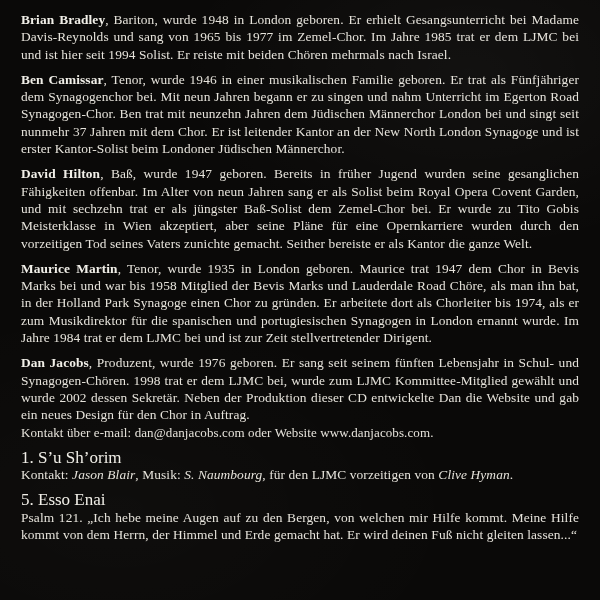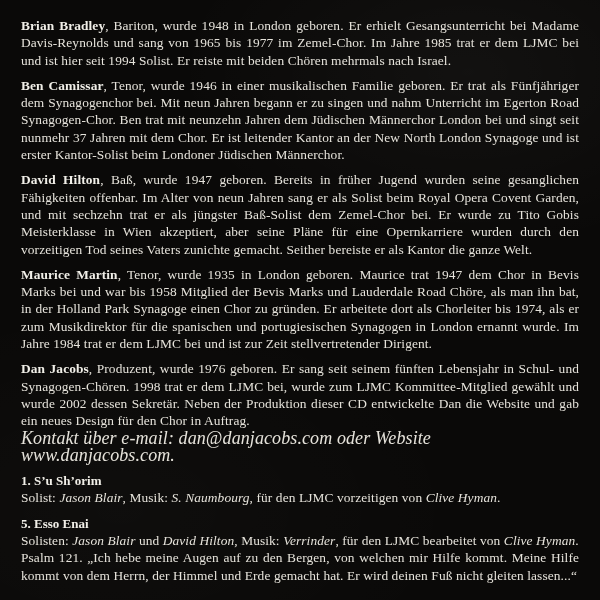--- a/index.html
+++ b/index.html
@@ -11,50 +11,49 @@
   }
   body {
     background: #0a0908;
     font-family: "Liberation Serif", serif;
   }
   .page {
     position: relative;
     width: 600px;
     height: 600px;
     box-sizing: border-box;
-    padding: 17px 21px 10px 21px;
+    padding: 11px 21px 10px 21px;
     color: #e6e3db;
     background:
       radial-gradient(ellipse 420px 260px at 78% 12%, rgba(255,255,255,0.035), rgba(255,255,255,0) 70%),
       radial-gradient(ellipse 500px 300px at 20% 85%, rgba(255,255,255,0.02), rgba(255,255,255,0) 70%),
       #0a0908;
   }
   .para {
     font-size: 13.4px;
     line-height: 17.3px;
     text-align: justify;
     margin: 0 0 8px 0;
     letter-spacing: 0.1px;
   }
   .para:last-child { margin-bottom: 0; }
   .name {
     font-weight: bold;
     color: #f1efe8;
   }
   .contact {
-    font-size: 18px;
+    font-size: 13px;
     line-height: 17.3px;
     margin: 0 0 8px 0;
     letter-spacing: 0.1px;
-    font-style: italic;
   }
   .track { margin: 0 0 8px 0; }
   .track-title {
-    font-weight: bold;
-    font-size: 13px;
+    font-weight: normal;
+    font-size: 17px;
     line-height: 17.3px;
     color: #f1efe8;
   }
   .track-credits {
     font-size: 13.4px;
     line-height: 17.3px;
     letter-spacing: 0.1px;
   }
   .track-psalm {
     font-size: 13.4px;
@@ -76,22 +75,21 @@
   <p class="para"><span class="name">David Hilton</span><span>, Baß, wurde 1947 geboren. Bereits in früher Jugend wurden seine gesanglichen Fähigkeiten offenbar. Im Alter von neun Jahren sang er als Solist beim Royal Opera Covent Garden, und mit sechzehn trat er als jüngster Baß-Solist dem Zemel-Chor bei. Er wurde zu Tito Gobis Meisterklasse in Wien akzeptiert, aber seine Pläne für eine Opernkarriere wurden durch den vorzeitigen Tod seines Vaters zunichte gemacht. Seither bereiste er als Kantor die ganze Welt.</span></p>
 
   <p class="para"><span class="name">Maurice Martin</span><span>, Tenor, wurde 1935 in London geboren. Maurice trat 1947 dem Chor in Bevis Marks bei und war bis 1958 Mitglied der Bevis Marks und Lauderdale Road Chöre, als man ihn bat, in der Holland Park Synagoge einen Chor zu gründen. Er arbeitete dort als Chorleiter bis 1974, als er zum Musikdirektor für die spanischen und portugiesischen Synagogen in London ernannt wurde. Im Jahre 1984 trat er dem LJMC bei und ist zur Zeit stellvertretender Dirigent.</span></p>
 
   <p class="para" style="margin-bottom:0;"><span class="name">Dan Jacobs</span><span>, Produzent, wurde 1976 geboren. Er sang seit seinem fünften Lebensjahr in Schul- und Synagogen-Chören. 1998 trat er dem LJMC bei, wurde zum LJMC Kommittee-Mitglied gewählt und wurde 2002 dessen Sekretär. Neben der Produktion dieser CD entwickelte Dan die Website und gab ein neues Design für den Chor in Auftrag.</span></p>
 
   <div class="contact">Kontakt über e-mail: dan@danjacobs.com oder Website www.danjacobs.com.</div>
 
   <div class="track">
     <div class="track-title">1. S’u Sh’orim</div>
-    <div class="track-credits"><span>Solist: </span><span class="it">Jason Blair</span><span>, Musik: </span><span class="it">S. Naumbourg</span><span>, für den LJMC vorzeitigen von </span><span class="it">Clive Hyman</span><span>.</span></div>
+    <div class="track-credits"><span>Kontakt: </span><span class="it">Jason Blair</span><span>, Musik: </span><span class="it">S. Naumbourg</span><span>, für den LJMC vorzeitigen von </span><span class="it">Clive Hyman</span><span>.</span></div>
   </div>
 
   <div class="track">
     <div class="track-title">5. Esso Enai</div>
-    <div class="track-credits"><span>Solisten: </span><span class="it">Jason Blair</span><span> und </span><span class="it">David Hilton</span><span>, Musik: </span><span class="it">Verrinder</span><span>, für den LJMC bearbeitet von </span><span class="it">Clive Hyman</span><span>.</span></div>
     <div class="track-psalm">Psalm 121. „Ich hebe meine Augen auf zu den Bergen, von welchen mir Hilfe kommt. Meine Hilfe kommt von dem Herrn, der Himmel und Erde gemacht hat. Er wird deinen Fuß nicht gleiten lassen...“</div>
   </div>
 
 </div>
 
 </body></html>

